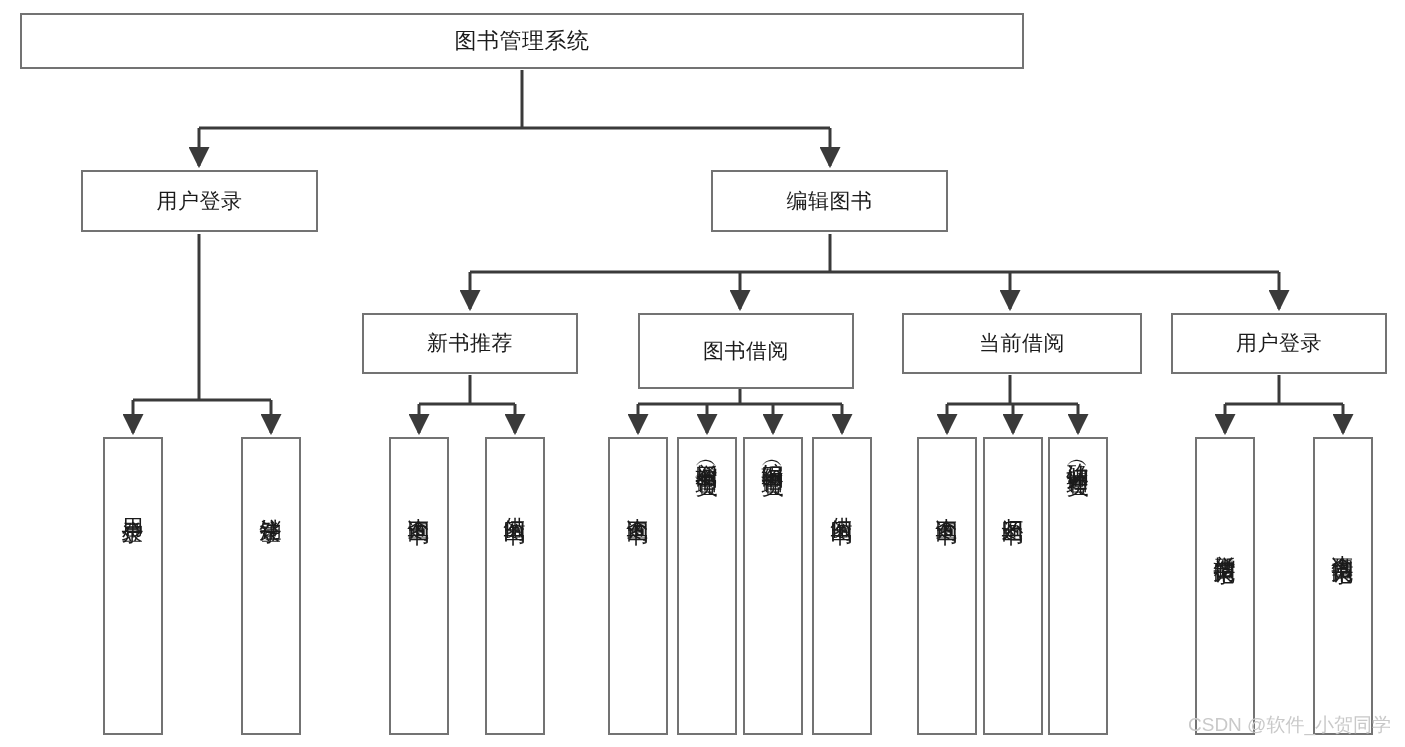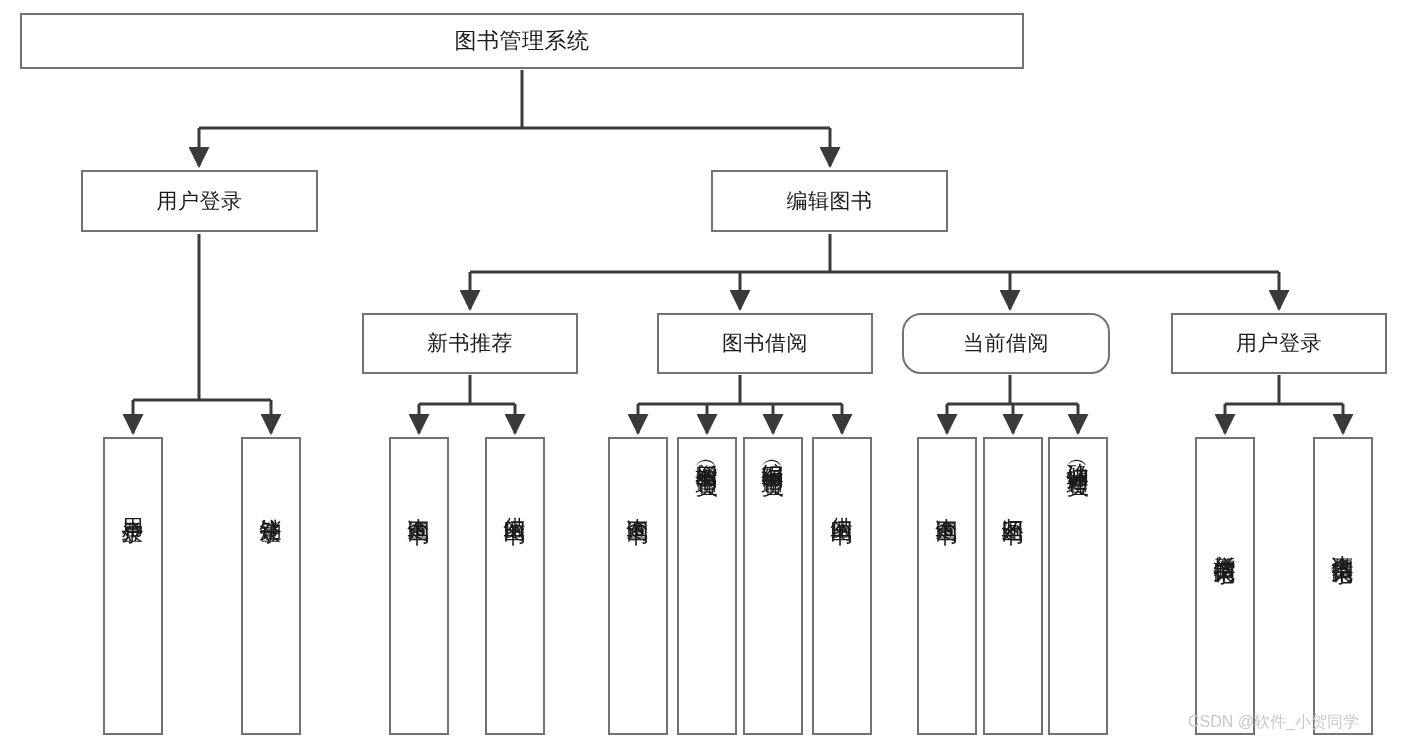--- a/index.html
+++ b/index.html
@@ -68,21 +68,21 @@
   .node.vert.mid .label {
     margin-top: 55px;
   }
   .node.vert.midlow .label {
     margin-top: 92px;
   }
   .watermark {
     position: absolute;
     left: 1188px;
     top: 712px;
-    font-size: 16px;
+    font-size: 19px;
     color: #c9c9c9;
     white-space: nowrap;
     z-index: 5;
     font-family: "Liberation Sans", "DejaVu Sans", sans-serif;
   }
 </style>
 </head>
 <body>
 
 <div id="canvas">
@@ -144,24 +144,24 @@
   <div class="node horiz" style="left:81px; top:170px; width:237px; height:62px;">
     <span class="label">用户登录</span>
   </div>
   <div class="node horiz" style="left:711px; top:170px; width:237px; height:62px;">
     <span class="label">编辑图书</span>
   </div>
 
   <div class="node horiz" style="left:362px; top:313px; width:216px; height:61px;">
     <span class="label">新书推荐</span>
   </div>
-  <div class="node horiz" style="left:657px; top:313px; width:216px; height:61px;">
+  <div class="node horiz" style="left:638px; top:313px; width:216px; height:76px;">
     <span class="label">图书借阅</span>
   </div>
-  <div class="node horiz" style="left:902px; top:313px; width:208px; height:61px;border-radius:19px;">
+  <div class="node horiz" style="left:902px; top:313px; width:240px; height:61px;">
     <span class="label">当前借阅</span>
   </div>
   <div class="node horiz" style="left:1171px; top:313px; width:216px; height:61px;">
     <span class="label">用户登录</span>
   </div>
 
   <div class="node vert mid" style="left:103px; top:437px; width:60px; height:298px;">
     <span class="label">用户登录</span>
   </div>
   <div class="node vert mid" style="left:241px; top:437px; width:60px; height:298px;">

